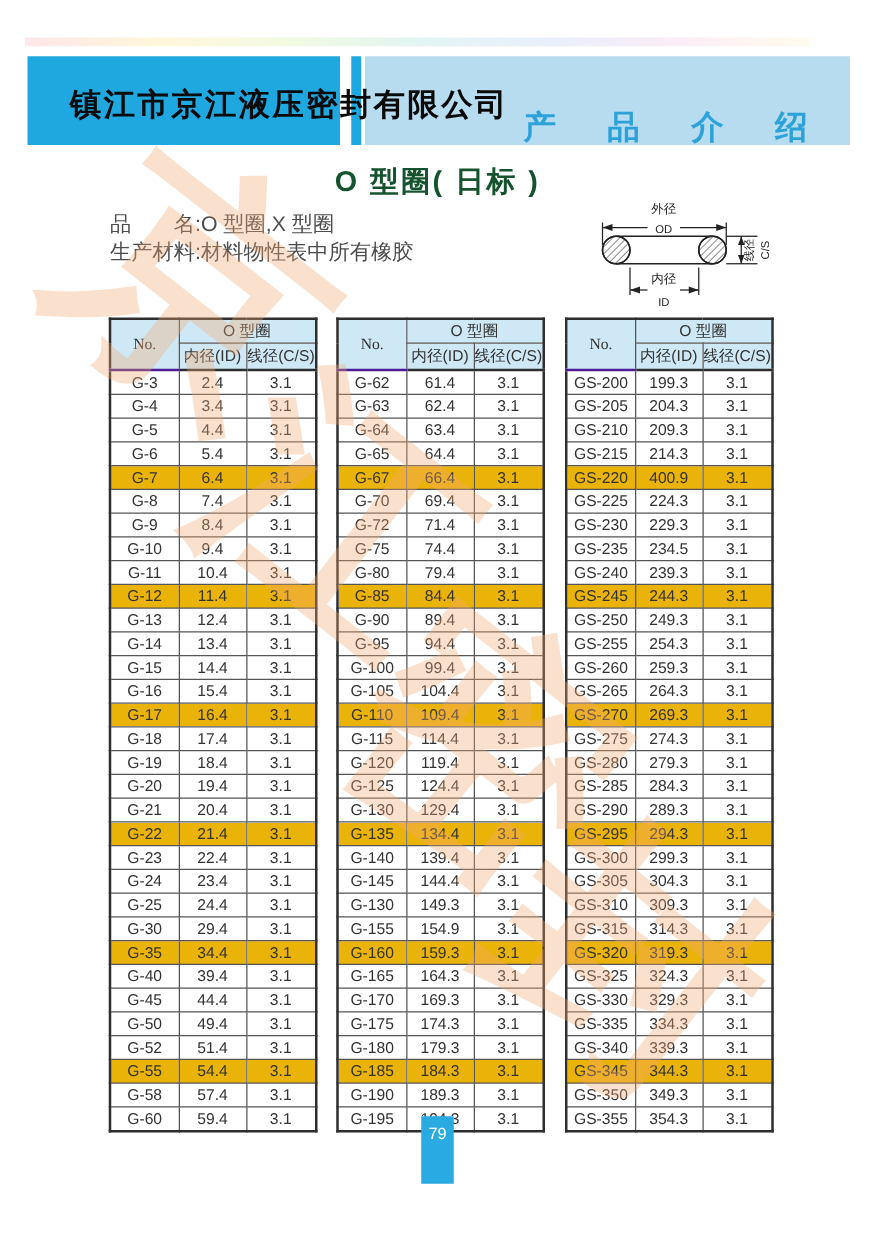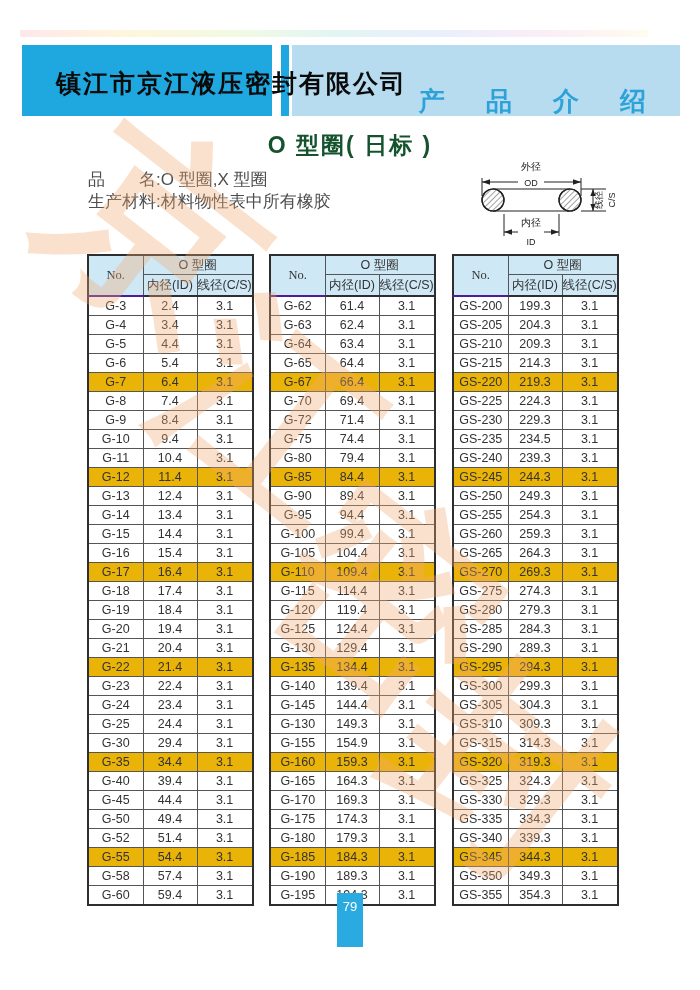--- a/index.html
+++ b/index.html
@@ -519,21 +519,21 @@
           <td>209.3</td>
           <td>3.1</td>
         </tr>
         <tr>
           <td>GS-215</td>
           <td>214.3</td>
           <td>3.1</td>
         </tr>
         <tr class="hl">
           <td>GS-220</td>
-          <td>219.3</td>
+          <td>400.9</td>
           <td>3.1</td>
         </tr>
         <tr>
           <td>GS-225</td>
           <td>224.3</td>
           <td>3.1</td>
         </tr>
         <tr>
           <td>GS-230</td>
           <td>229.3</td>

